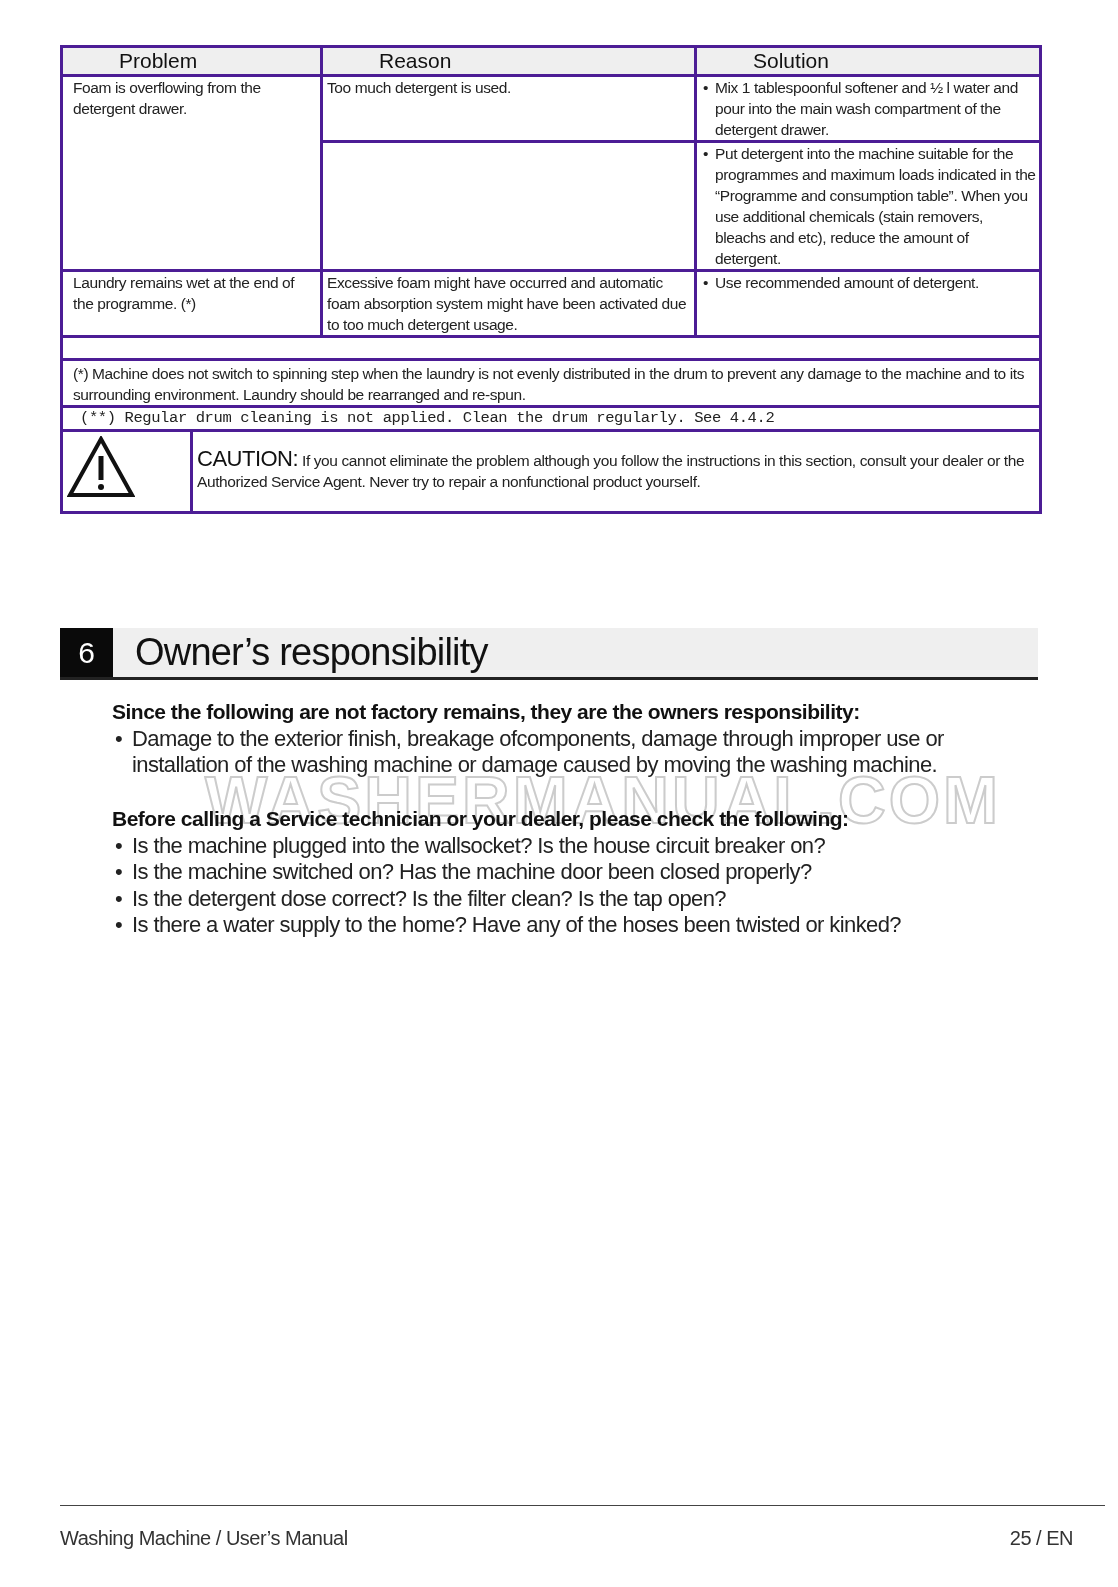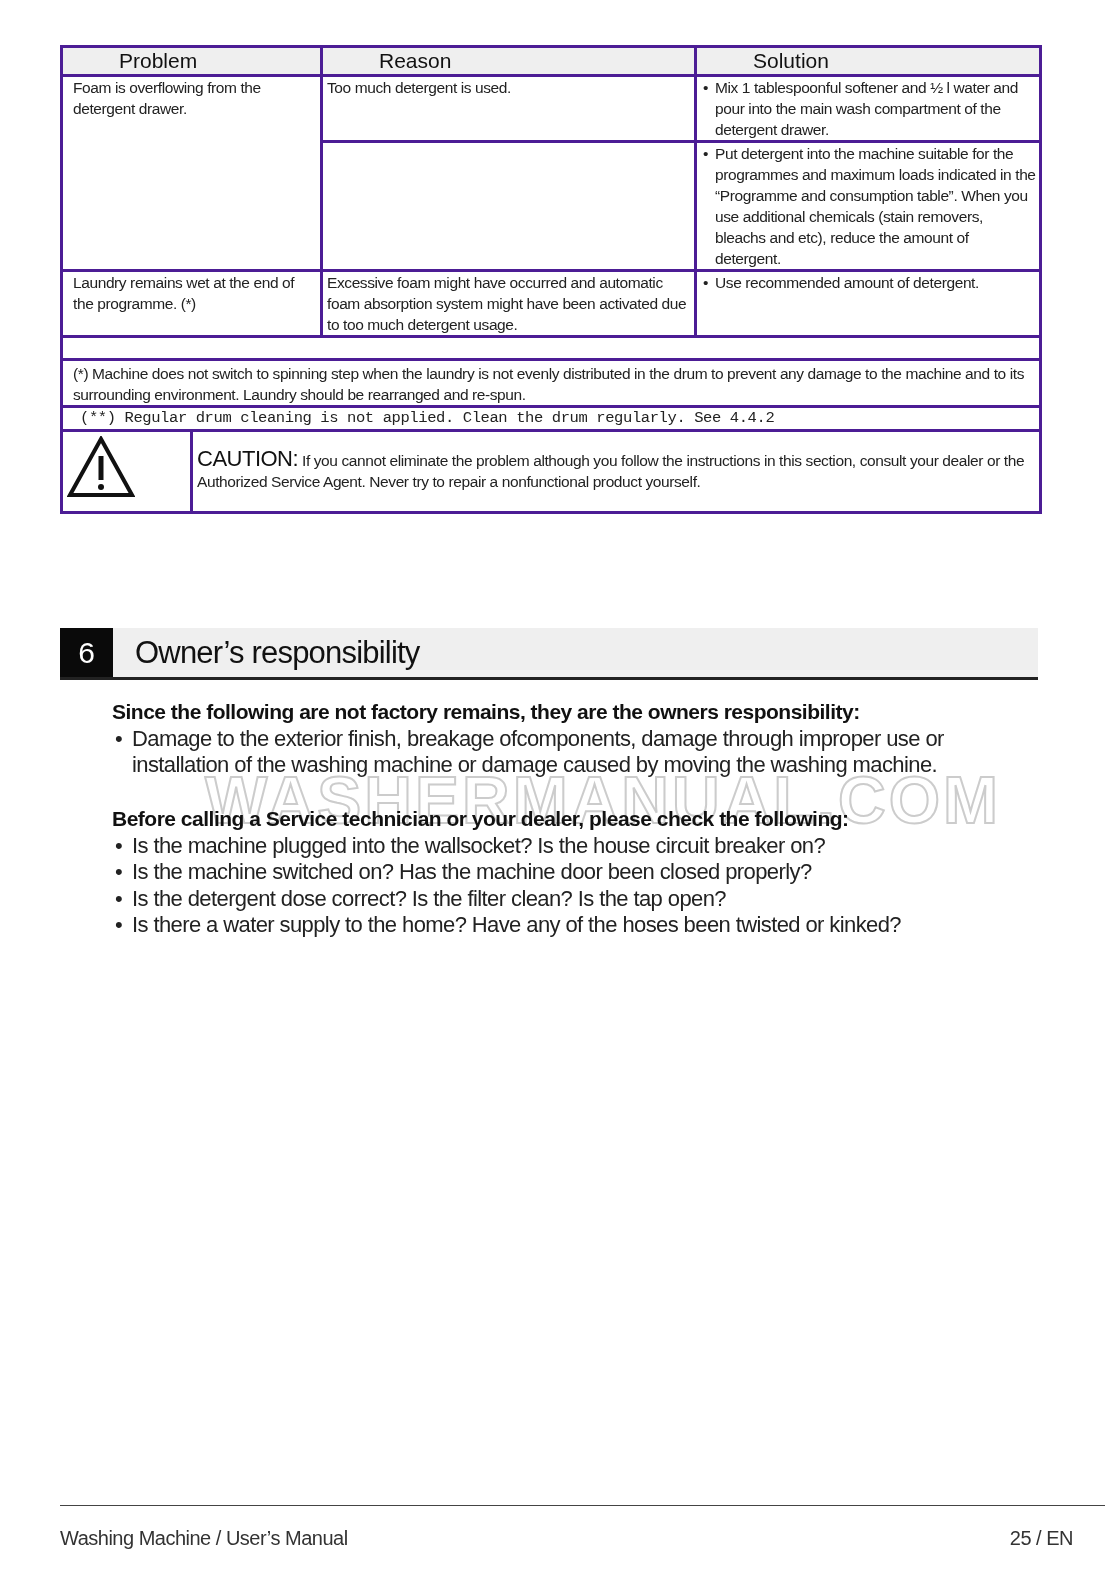--- a/index.html
+++ b/index.html
@@ -47,21 +47,21 @@
     .section-header {
       position: absolute; left: 60px; top: 628px; width: 978px; height: 52px;
       background: #efefef; border-bottom: 3px solid #222;
       display: flex; align-items: center;
     }
     .section-number {
       width: 53px; height: 49px; background: #0a0a0a; color: #ffffff;
       font-size: 30px; display: flex; align-items: center; justify-content: center;
     }
     .section-title {
-      margin-left: 22px; font-size: 31px; color: #111; letter-spacing: -0.8px;
+      margin-left: 22px; font-size: 38px; color: #111; letter-spacing: -0.8px;
     }
 
     
     .body-block {
       position: absolute; left: 112px; width: 900px;
       font-size: 22px; line-height: 26.5px; letter-spacing: -0.6px; color: #222;
     }
     .block1 { top: 699px; }
     .block2 { top: 806px; }
     .lead { font-weight: bold; color: #111; font-size: 21px; letter-spacing: -0.5px; }

